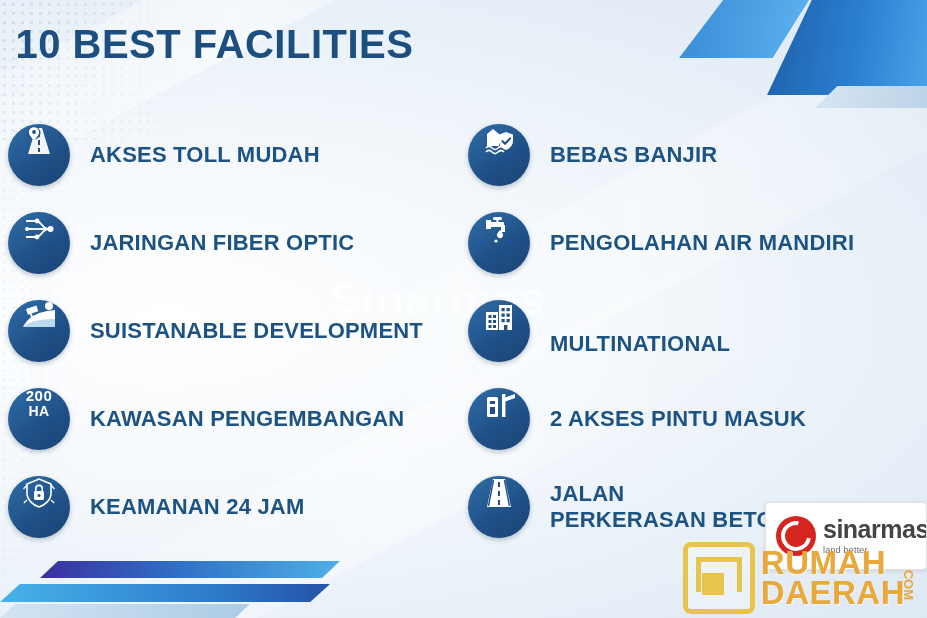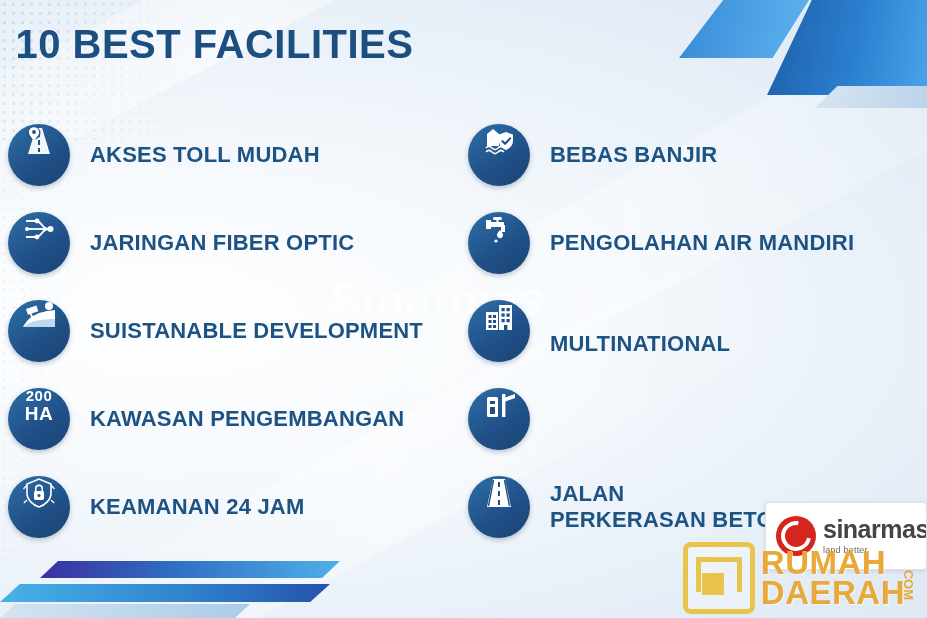--- a/index.html
+++ b/index.html
@@ -108,21 +108,21 @@
     display:flex;align-items:flex-start;justify-content:center;
     color:#ffffff;
     position:relative;
   }
   .badge svg{display:block;}
   .badge .ha{
     text-align:center;line-height:1.05;
     font-weight:bold;letter-spacing:.5px;
   }
   .badge .ha .n{font-size:15px;display:block;}
-  .badge .ha .u{font-size:19px;display:block;}
+  .badge .ha .u{font-size:14px;display:block;}
 
   .label{
     margin-left:20px;
     font-size:22px;font-weight:bold;color:#1d5383;
     line-height:1.18;
     letter-spacing:.2px;
   }
 
   
   .wm-center{
@@ -342,20 +342,21 @@
       <div class="item">
         <div class="badge">
           <svg width="34" height="34" viewBox="0 0 34 34" fill="none">
             <rect x="5" y="9" width="11" height="20" rx="1.5" fill="#ffffff"></rect>
             <rect x="8" y="13" width="5" height="3" fill="#1f4f86"></rect>
             <rect x="8" y="19" width="5" height="7" fill="#1f4f86"></rect>
             <rect x="20" y="6" width="3.4" height="23" fill="#ffffff"></rect>
             <path d="M22 10 L33 6 L33 10 L22 14 Z" fill="#ffffff"></path>
           </svg>
         </div>
+        <div class="label">2 AKSES PINTU MASUK</div>
       </div>
 
       <div class="item">
         <div class="badge">
           <svg width="34" height="34" viewBox="0 0 34 34" fill="none">
             <path d="M11 3 H23 L29 31 H5 Z" fill="#ffffff"></path>
             <g stroke="#1f4f86" stroke-width="2">
               <path d="M17 6 V11"></path>
                 <path d="M17 15 V20"></path>
                 <path d="M17 24 V29"></path>

